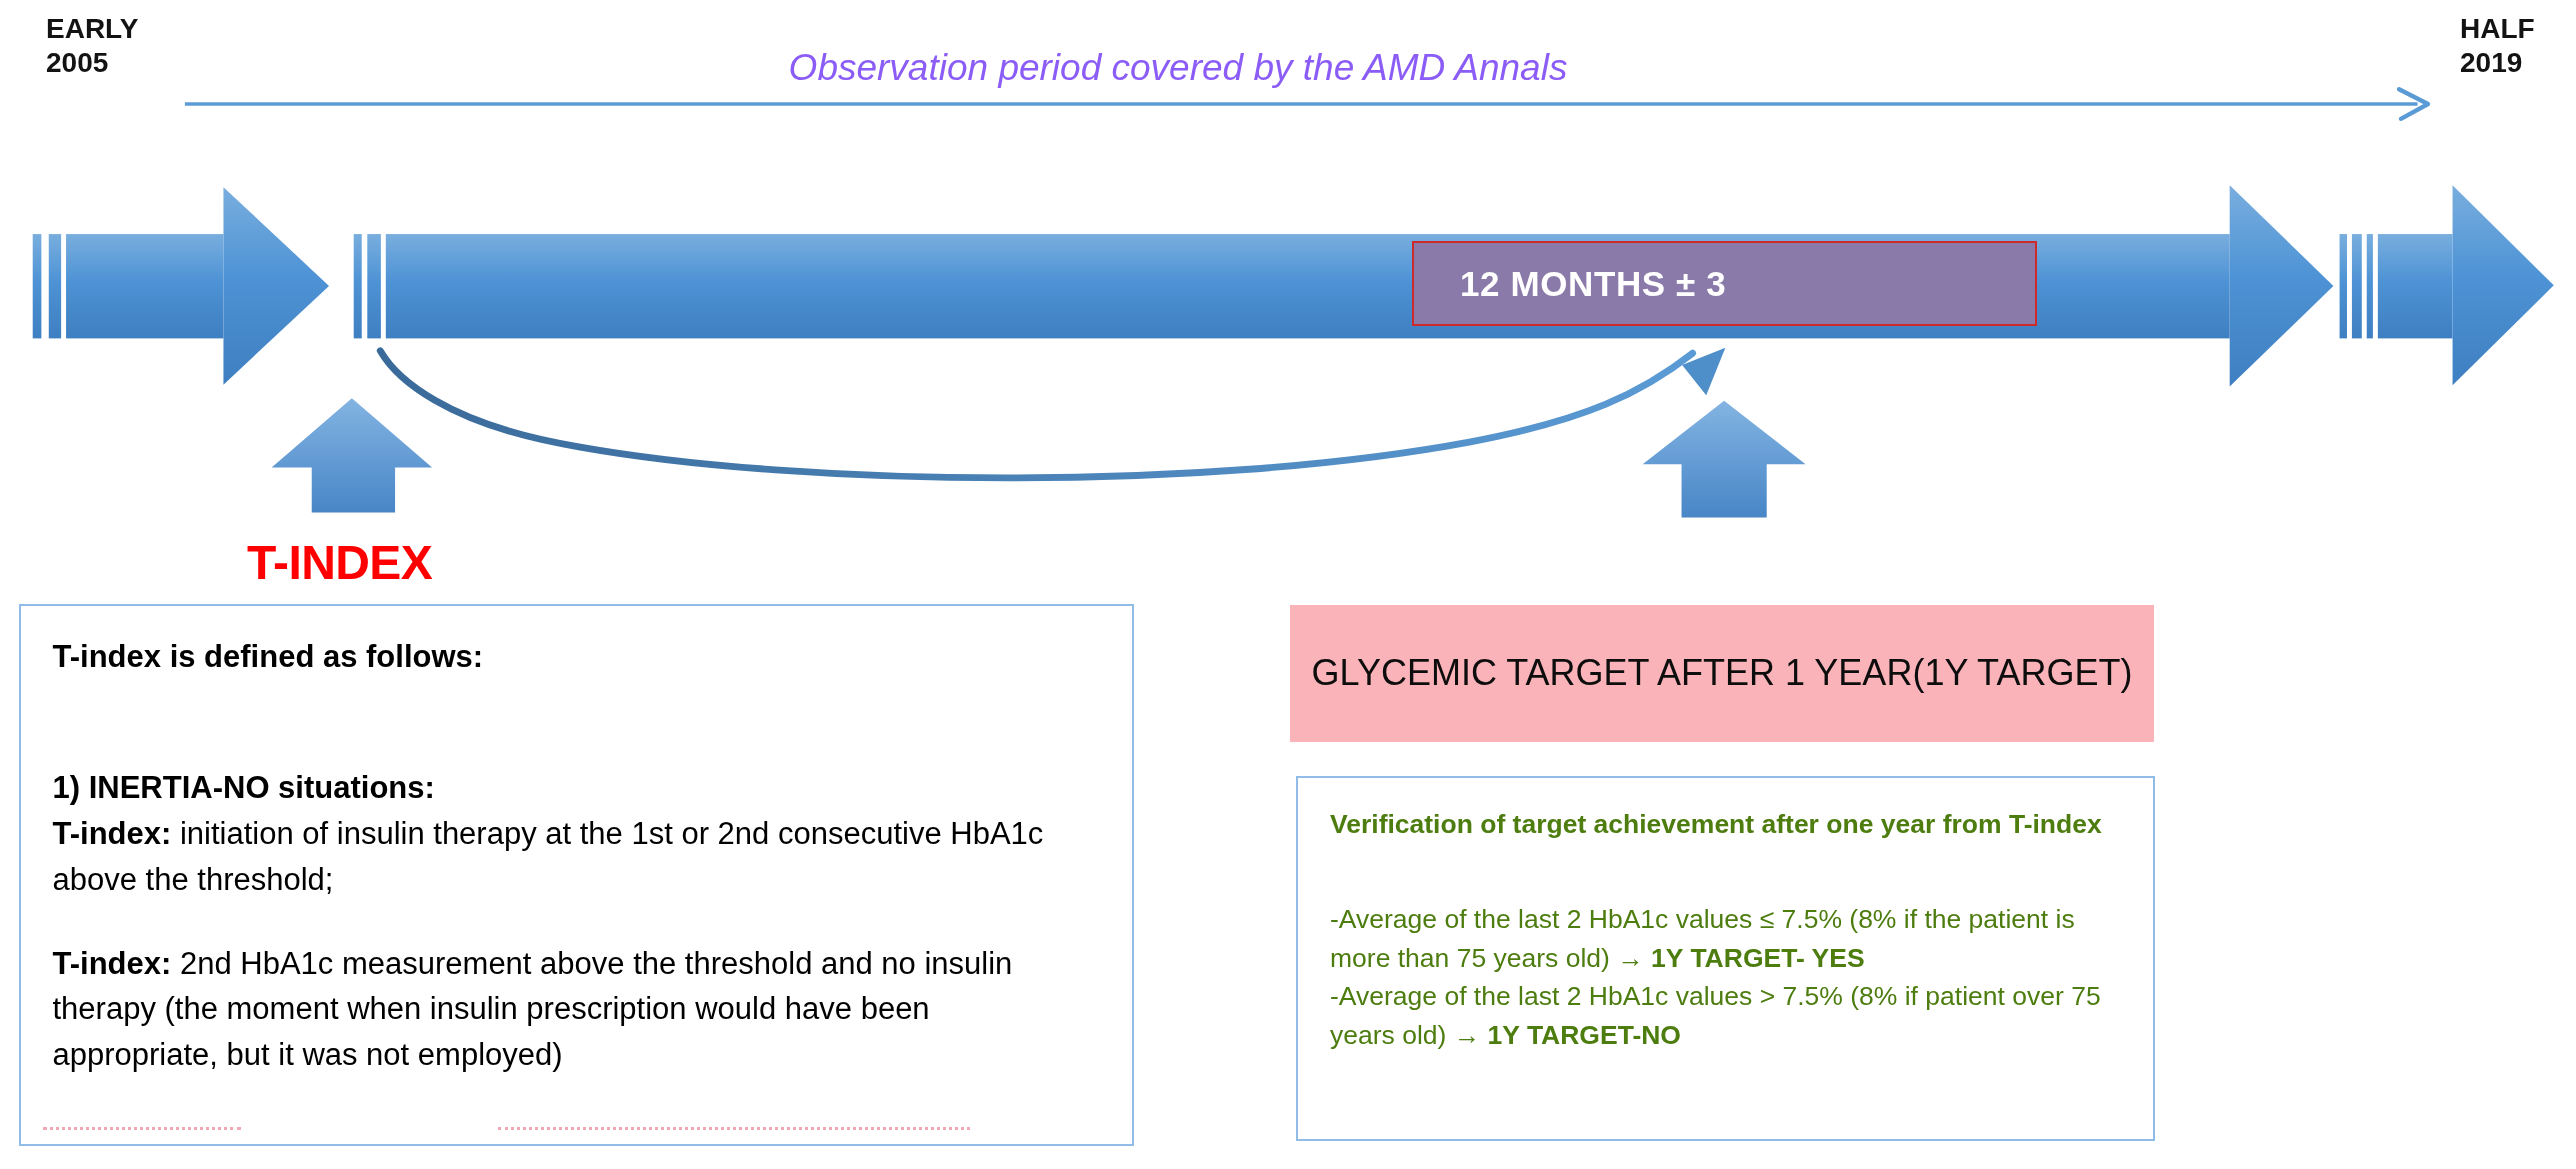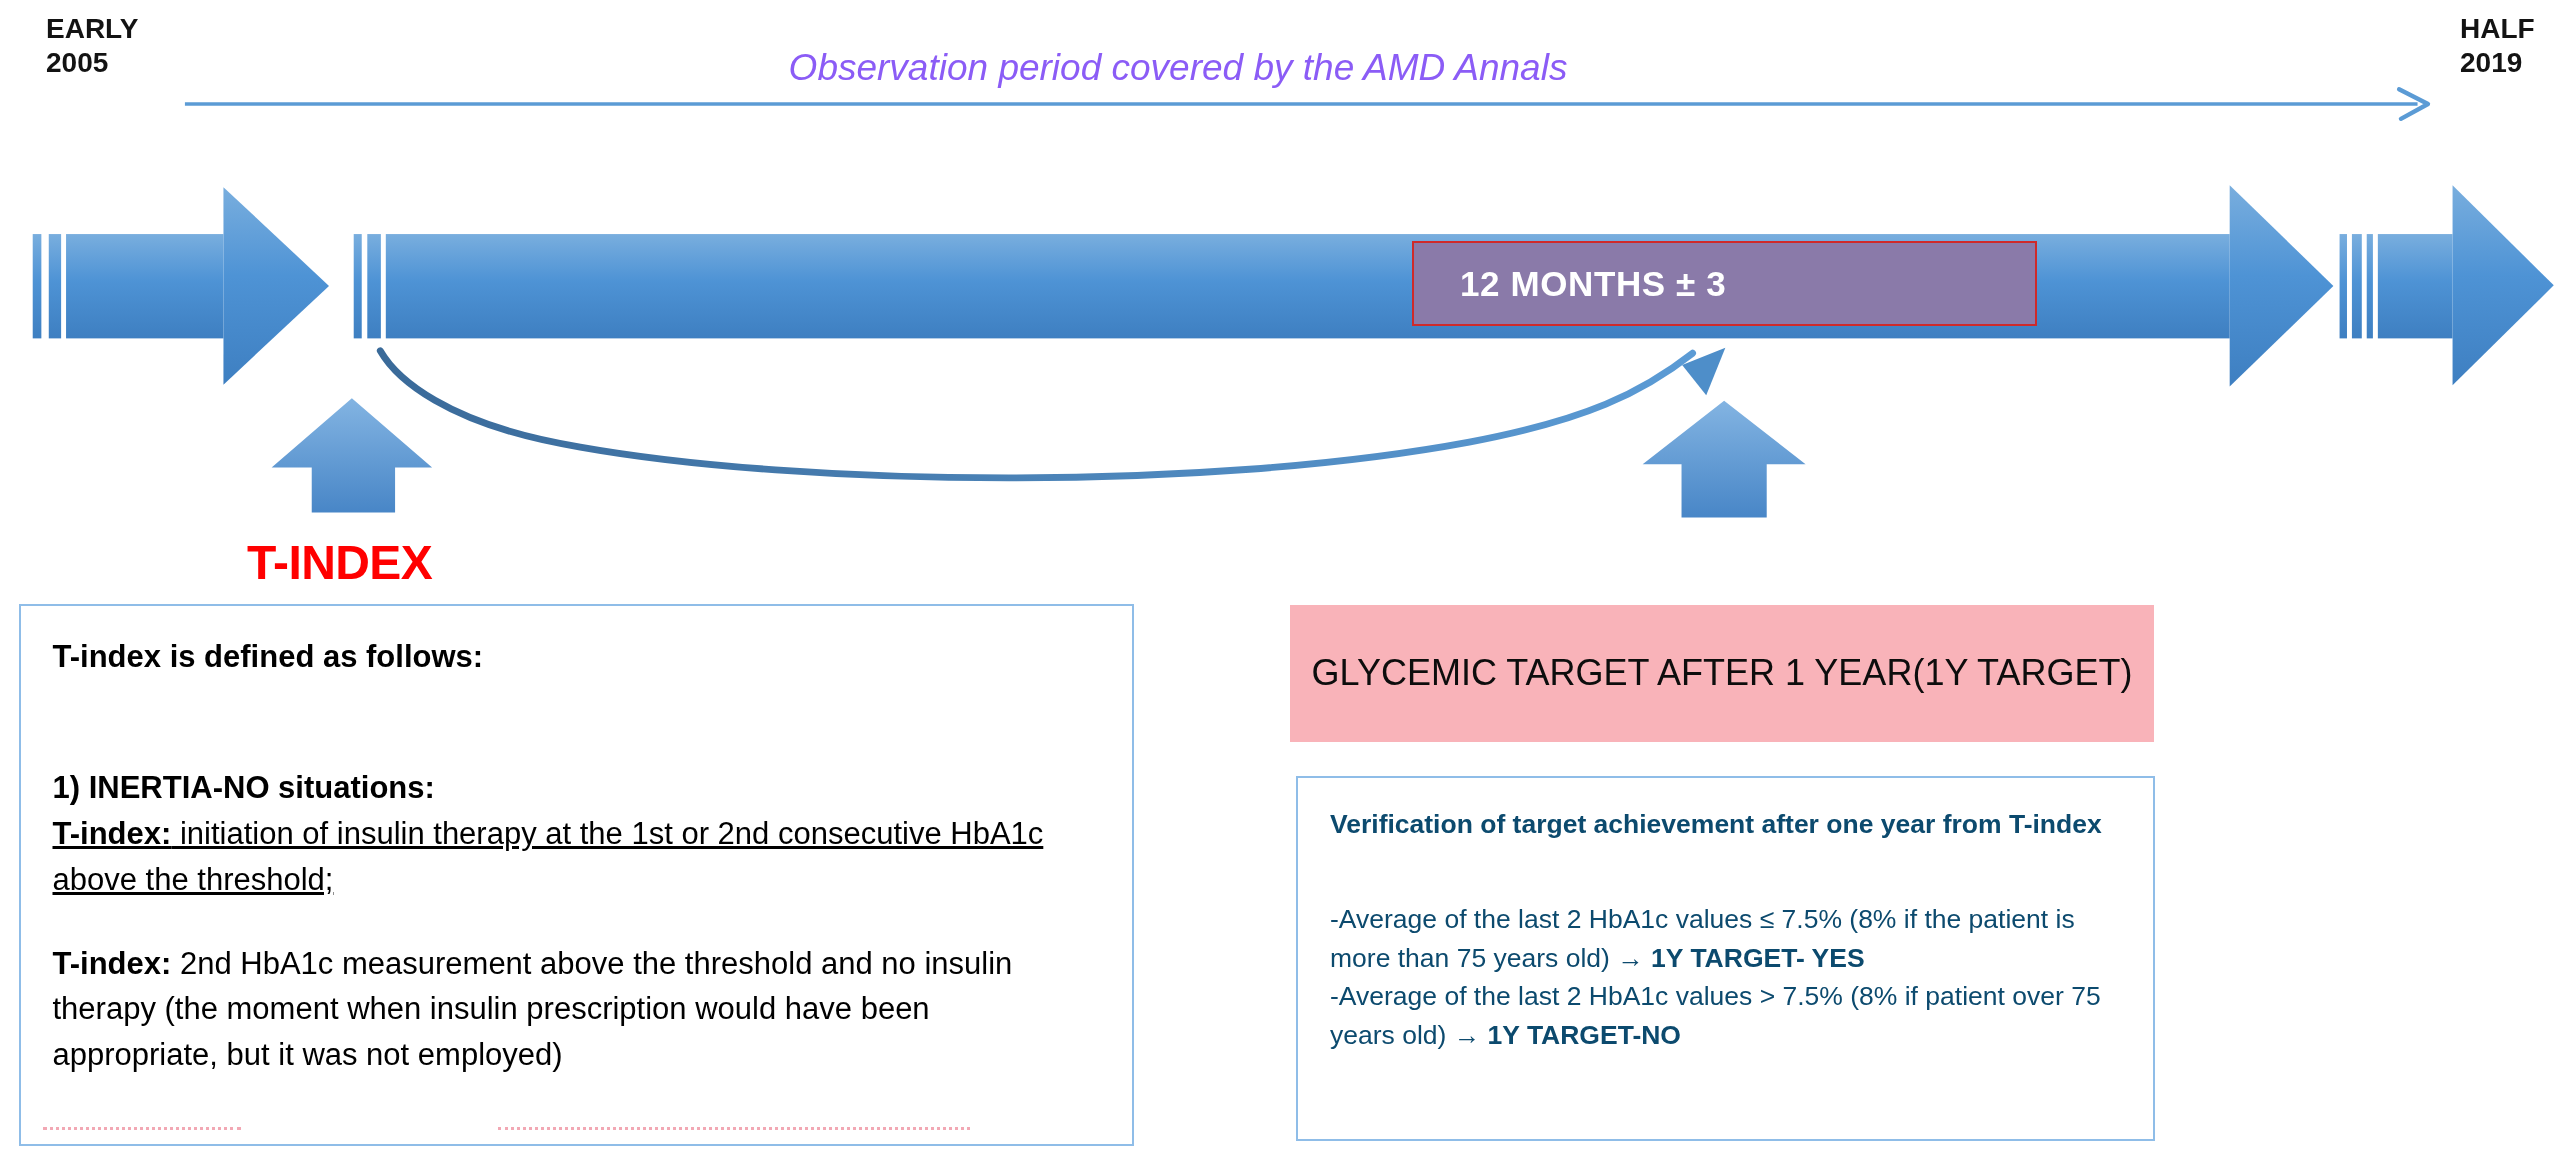--- a/index.html
+++ b/index.html
@@ -28,37 +28,37 @@
     left:247px;top:535px;font-size:48px;font-weight:800;color:#ff0000;letter-spacing:-0.6px;white-space:nowrap;
   }
   
   .def-box{
     left:18.5px;top:604px;width:1115px;height:542px;box-sizing:border-box;
     background:#ffffff;border:2.5px solid #8fbde8;
     padding:28px 32px 0 32px;font-size:31px;line-height:1.48;color:#000;
   }
   .def-title{margin:0 0 85px 0;font-weight:700;}
   .def-heading{margin:0;font-weight:700;color:#000000;}
-  .def-para{margin:0 0 38px 0;text-decoration:underline;}
+  .def-para{margin:0 0 38px 0;}
   .def-para2{margin:0;}
   .bold{font-weight:700;}
   .dots{position:absolute;border-top:3.7px dotted #f2a8b4;height:0;}
   .dots-1{left:22px;bottom:13.6px;width:198px;}
   .dots-2{left:477px;bottom:13.6px;width:472px;}
   
   .gly-box{
     left:1290px;top:605px;width:864px;height:137px;background:#f9b3b9;
     display:flex;flex-direction:row;justify-content:center;align-items:center;
     text-align:center;font-weight:400;font-size:36px;line-height:1.62;color:#0d0d0d;
   }
   
   .ver-box{
     left:1296px;top:776px;width:859px;height:365px;box-sizing:border-box;
     background:#ffffff;border:2.5px solid #8fbde8;
-    padding:27px 32px 0 32px;font-size:26.5px;line-height:1.45;color:#0c4a6e;
+    padding:27px 32px 0 32px;font-size:26.5px;line-height:1.45;color:#4d7c0f;
   }
   .ver-heading{margin:0 0 57px 0;font-weight:700;}
   .ver-bullet{margin:0;}
 </style>
 </head>
 <body>
 
 <div id="canvas">
 
   <div class="abs year-label" style="left:46px;top:12.3px;">

